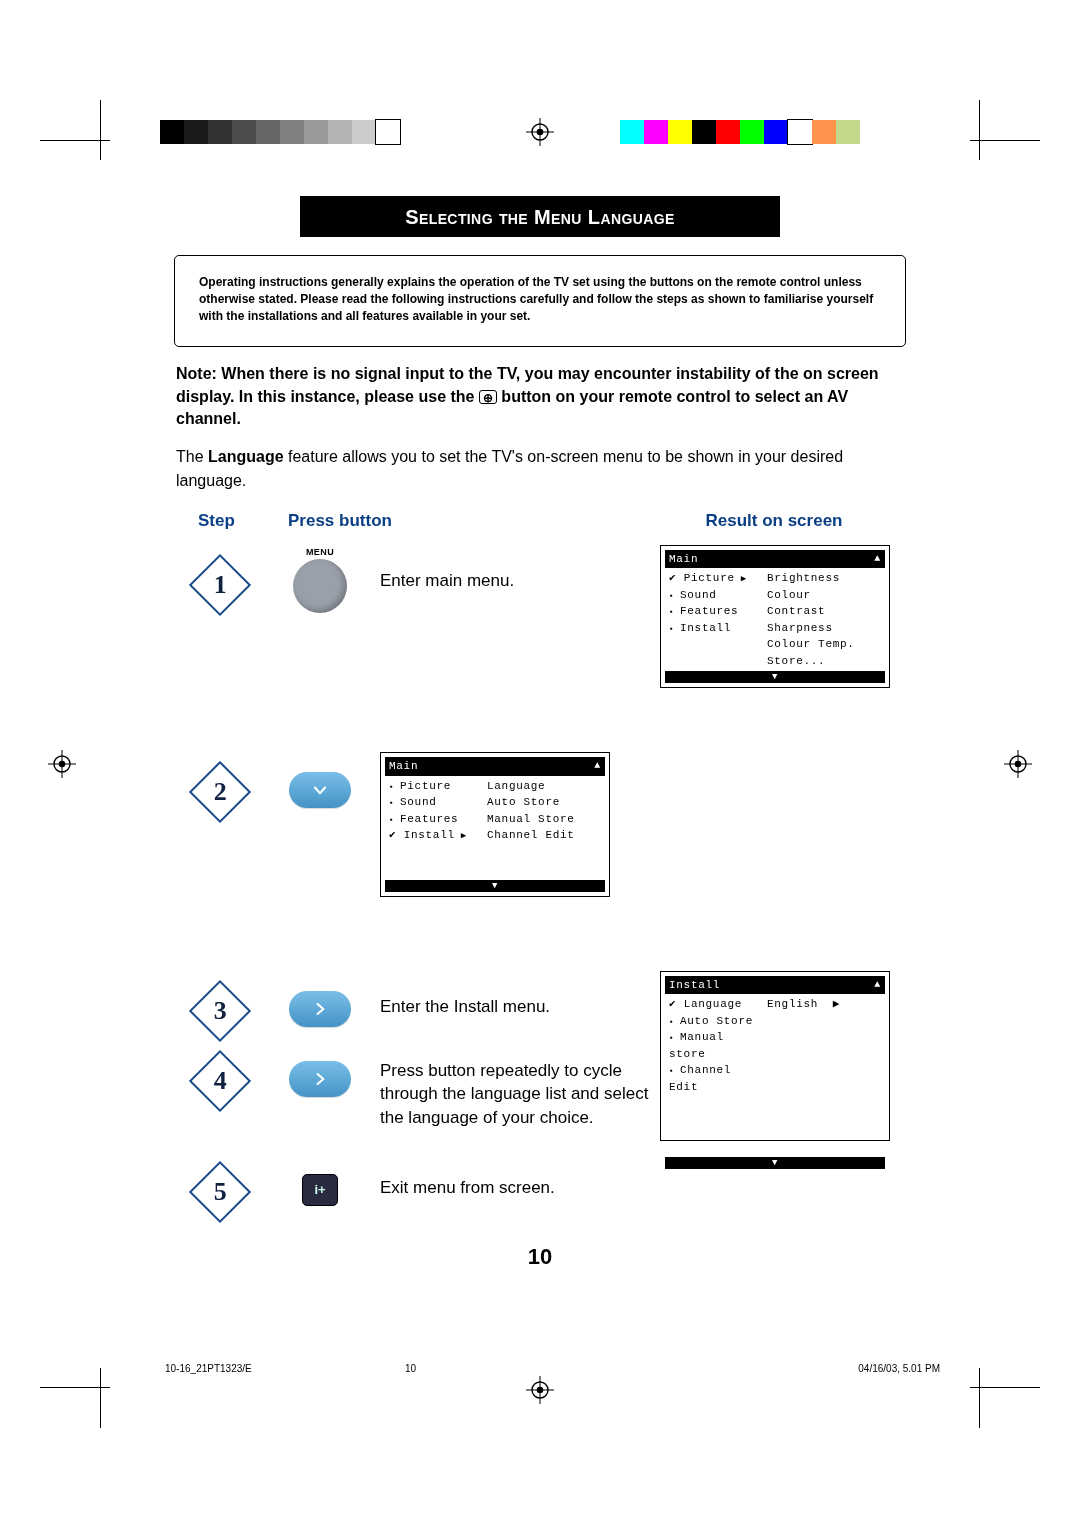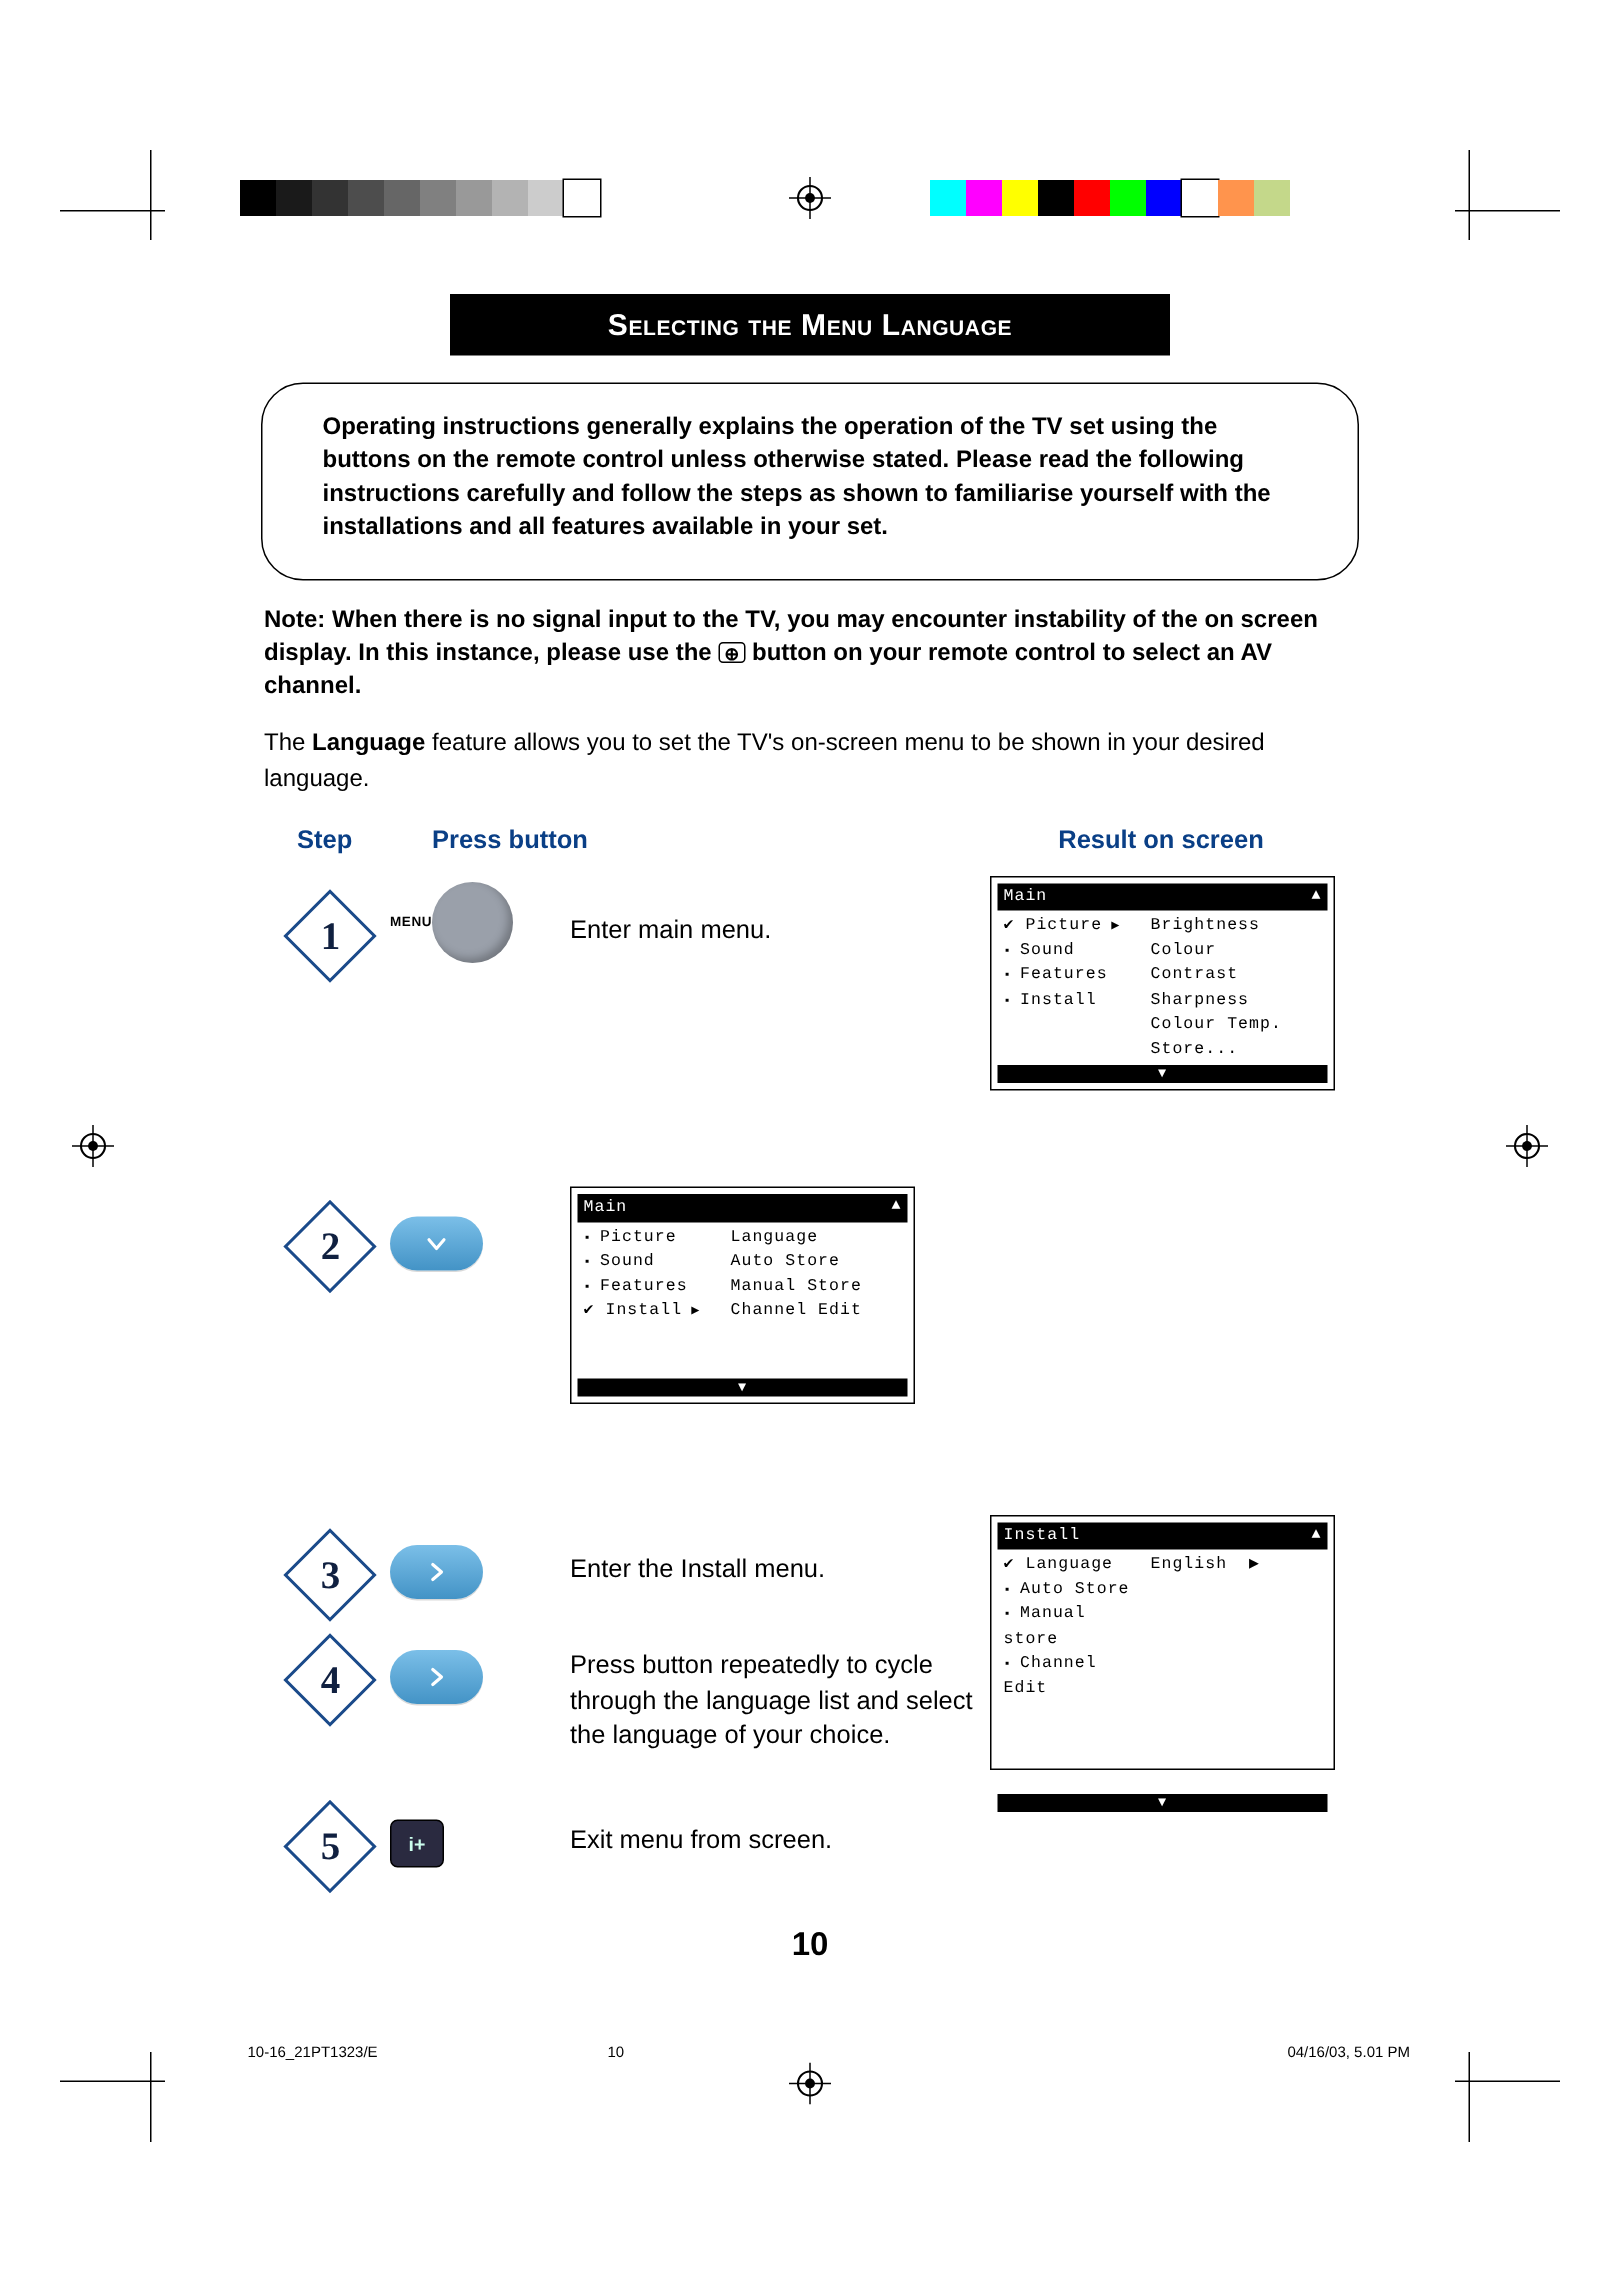--- a/index.html
+++ b/index.html
@@ -46,24 +46,24 @@
     font-weight:bold;
     text-align:center;
     font-size:20px;
     padding:10px 8px 8px;
     letter-spacing:0.4px;
     width:480px;
     margin:0 auto 18px;
   }
   .intro-box {
     border:1.5px solid #000;
-    border-radius:28px;
-    padding:18px 40px 22px;
+    border-radius:5px;
+    padding:18px 24px 22px;
     margin:0 4px 16px 4px;
-    font-size:16px;
+    font-size:12px;
     font-weight:bold;
     line-height:1.4;
   }
   .note {
     font-weight:bold;
     font-size:16px;
     line-height:1.4;
     margin:0 6px 14px 6px;
   }
   .note .avicon {
@@ -123,21 +123,21 @@
   .diamond span {
     transform:rotate(-45deg);
     font-family:"Times New Roman", serif;
     font-weight:bold;
     font-size:26px;
     color:#102040;
   }
   .btn-col {
     width:120px;
     display:flex;
-    flex-direction:row;
+    flex-direction:column;
     align-items:center;
     padding-top:6px;
   }
   .menu-label { font-size:9px; font-weight:bold; letter-spacing:0.4px; }
   .rc-btn {
     width:54px; height:54px;
     background:#9aa0aa;
     border-radius:50%;
     margin-top:2px;
     box-shadow: inset -3px -3px 6px rgba(0,0,0,0.25);

